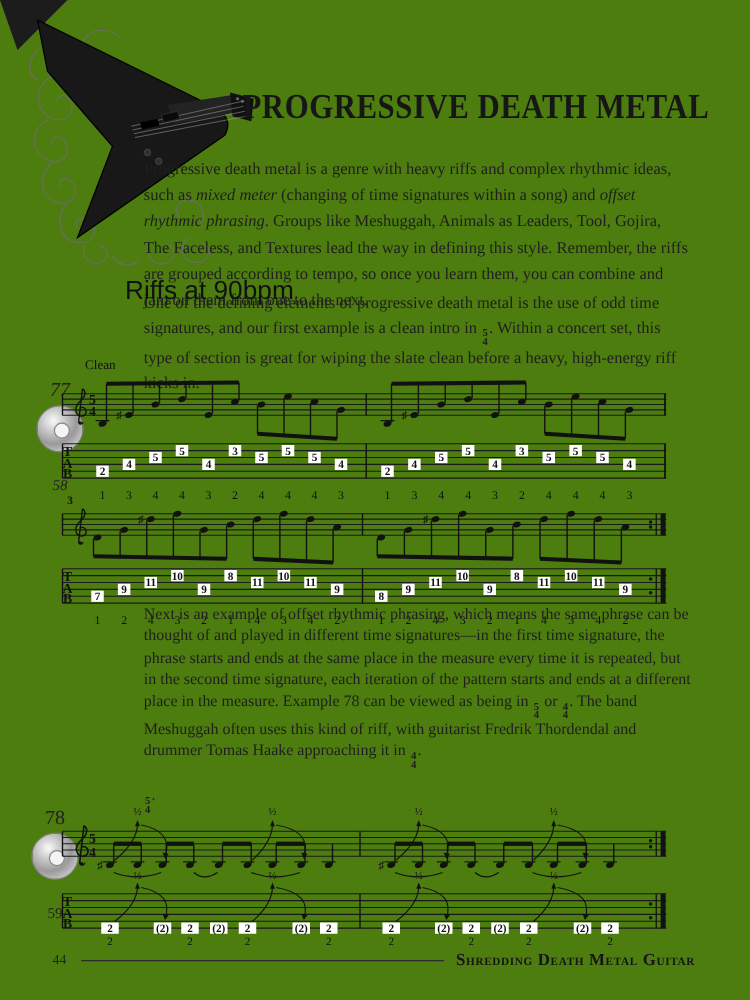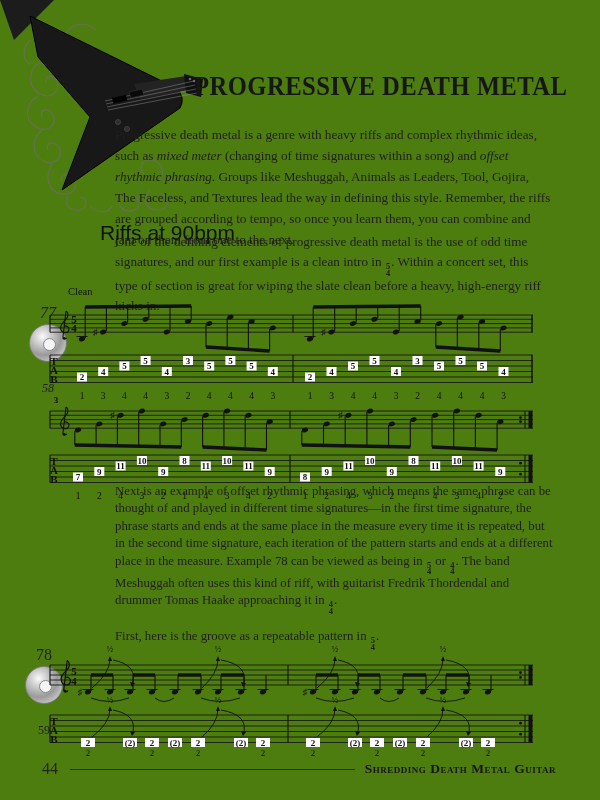--- a/index.html
+++ b/index.html
@@ -28,21 +28,21 @@
   #badge77{left:26px;top:304px;font-style:italic;}
   #badge78{left:22px;top:646px;}
   .badge-num{font-size:16px;color:#222;}
   .badge-track{font-size:12px;color:#222;margin-top:19px;}
   .cd{width:36px;height:36px;margin:2px auto 0 auto;border-radius:50%;
       background:radial-gradient(circle at 35% 32%, #fafafa 0%, #d2d2d2 22%, #9a9a9a 55%, #c4c4c4 78%, #8f8f8f 100%);
       border:1px solid #7c7c7c;position:relative;}
   .cd-hole{position:absolute;left:50%;top:50%;width:11px;height:11px;margin:-5.5px 0 0 -5.5px;
            border-radius:50%;background:#f4f4f4;border:1.5px solid #888;}
   .footer{position:absolute;left:42px;right:44px;top:760px;display:flex;align-items:center;}
-  .footer-page{font-size:16px;color:#222;}
+  .footer-page{font-size:11px;color:#222;}
   .footer-rule{flex:1;border-top:1.5px solid #2a2a2a;margin:0 10px 0 12px;height:0;}
   .footer-book{font-size:13.5px;font-weight:bold;font-variant:small-caps;letter-spacing:.5px;color:#151515;}
 </style>
 </head>
 <body>
 
 <div class="page">
 
   <svg class="deco" viewBox="0 0 226 222">
     <g stroke="#6d6d6d" stroke-width="1.1" fill="none" opacity="0.8">
@@ -381,21 +381,21 @@
         <span>5</span>
         <span>4</span>
       </span><span> or </span><span class="frac">
         <span>4</span>
         <span>4</span>
       </span><span>. The band Meshuggah often uses this kind of riff, with guitarist Fredrik Thordendal and drummer Tomas Haake approaching it in </span><span class="frac">
         <span>4</span>
         <span>4</span>
       </span><span>.</span></div>
 
-  <div class="para" id="p4"><span>First, here is the groove as a repeatable pattern in </span><span class="frac">
+  <div class="para" id="p4"><span class="frac">
         <span>5</span>
         <span>4</span>
       </span><span>.</span></div>
 
   <div class="badge" id="badge78">
     <div class="badge-num">78</div>
     <div class="cd">
         <div class="cd-hole"></div>
       </div>
     <div class="badge-track">59</div>

